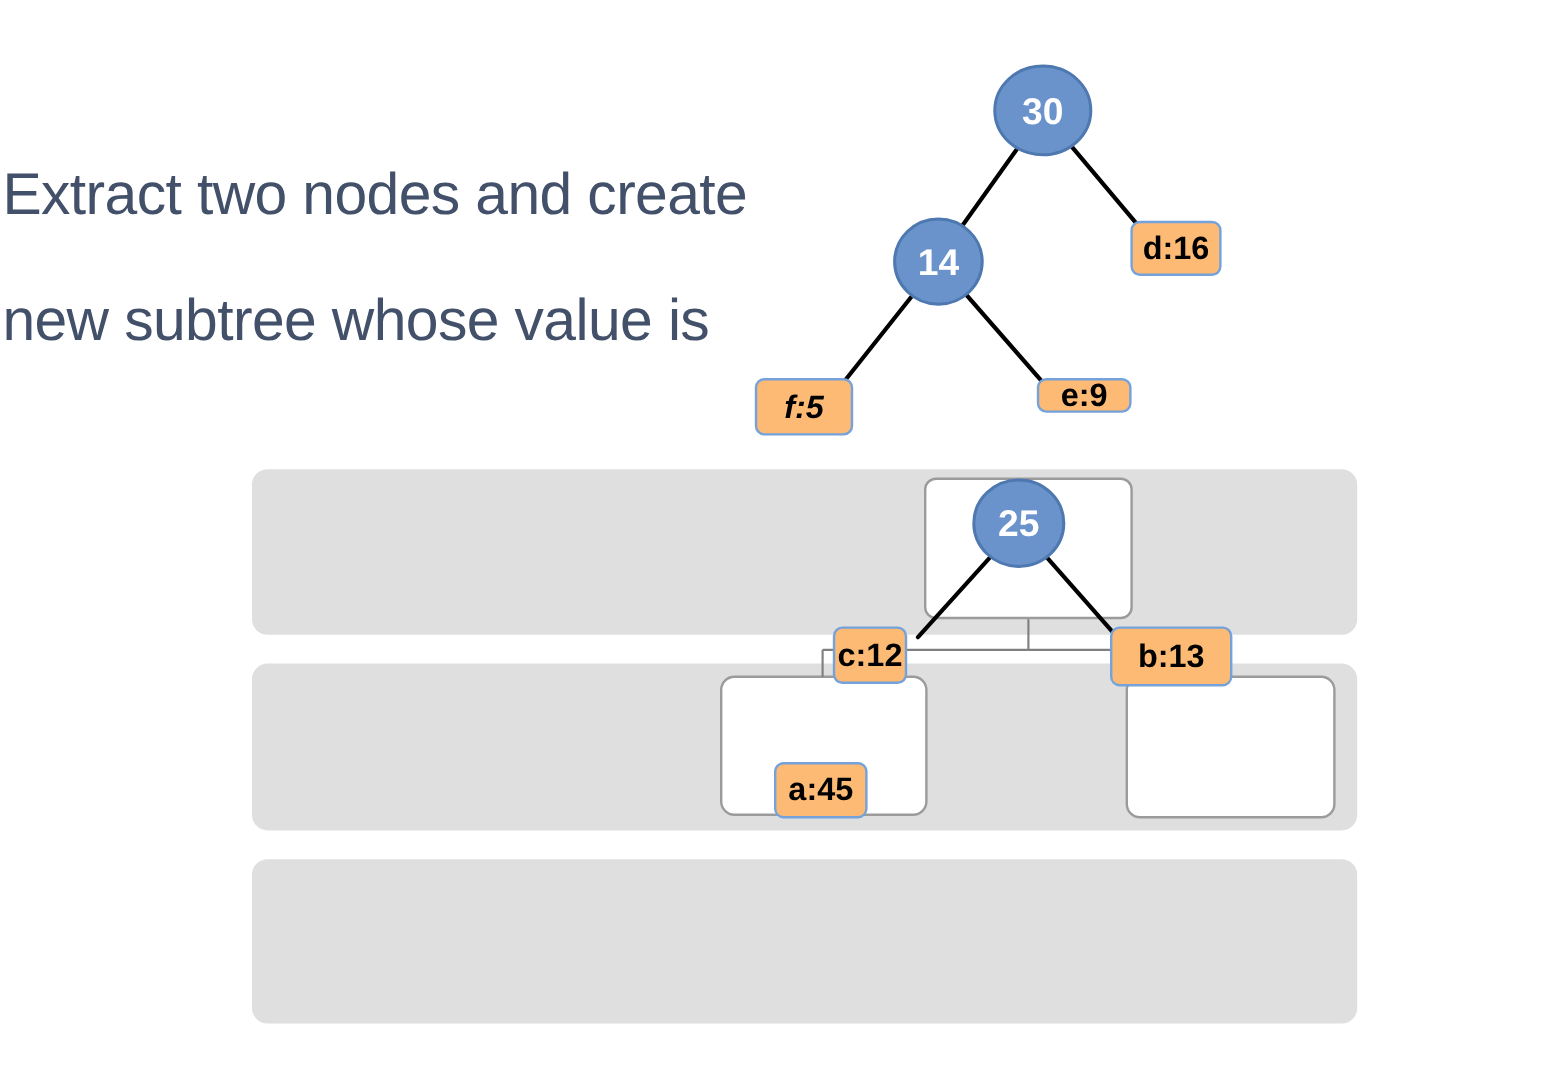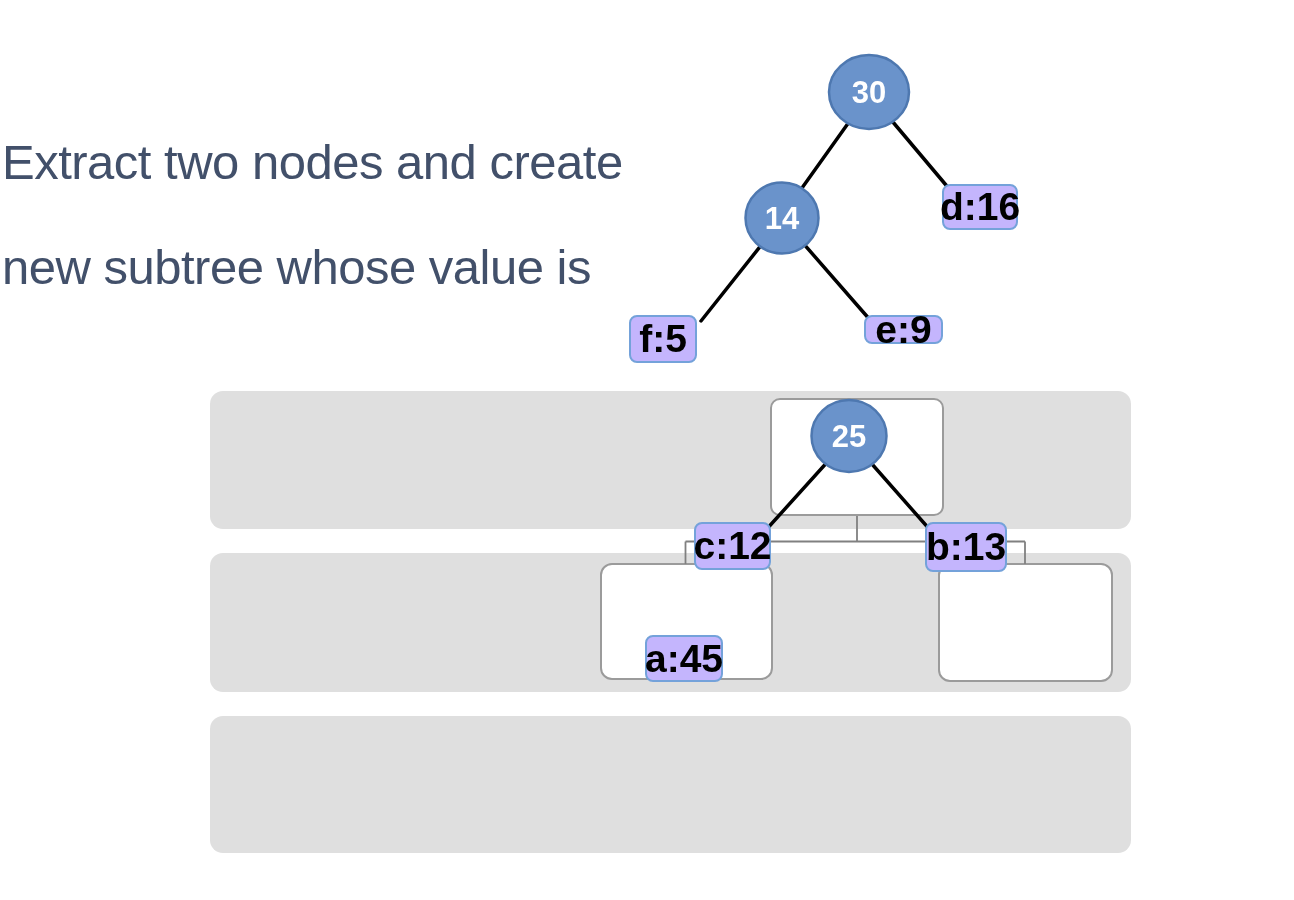--- a/index.html
+++ b/index.html
@@ -25,31 +25,31 @@
   .band.b3{top:716px;height:137px;}
   .container-box{
     position:absolute;background:#ffffff;
     border:2px solid #9B9B9B;box-sizing:border-box;
   }
   .bigbox{left:770px;top:398px;width:174px;height:118px;border-radius:10px;}
   .wboxL{left:600px;top:563px;width:173px;height:117px;border-radius:12px;}
   .wboxR{left:938px;top:563px;width:175px;height:119px;border-radius:12px;}
   svg.layer{position:absolute;left:0;top:0;pointer-events:none;}
   .leaf{
-    position:absolute;background:#c4b5fd;
+    position:absolute;background:#fdba74;
     border:2px solid #74A2DA;border-radius:8px;box-sizing:border-box;
     display:flex;align-items:center;justify-content:center;
-    font-size:39px;font-weight:bold;color:#000;
+    font-size:27px;font-weight:bold;color:#000;
     padding-bottom:0;
   }
   .leaf.d16{left:942px;top:184px;width:76px;height:46px;}
-  .leaf.f5 {left:629px;top:315px;width:68px;height:48px;}
+  .leaf.f5 {left:629px;top:315px;width:82px;height:48px;font-style:italic;}
   .leaf.e9 {left:864px;top:315px;width:79px;height:29px;}
-  .leaf.c12{left:694px;top:522px;width:77px;height:48px;}
-  .leaf.b13{left:925px;top:522px;width:82px;height:50px;}
+  .leaf.c12{left:694px;top:522px;width:62px;height:48px;}
+  .leaf.b13{left:925px;top:522px;width:102px;height:50px;}
   .leaf.a45{left:645px;top:603px;width:78px;height:47px;margin-top:32px;}
   .circle-label{
     font-size:31px;font-weight:bold;fill:#ffffff;
     text-anchor:middle;
     font-family:"Liberation Sans", sans-serif;
   }
 </style>
 </head>
 <body>
 

